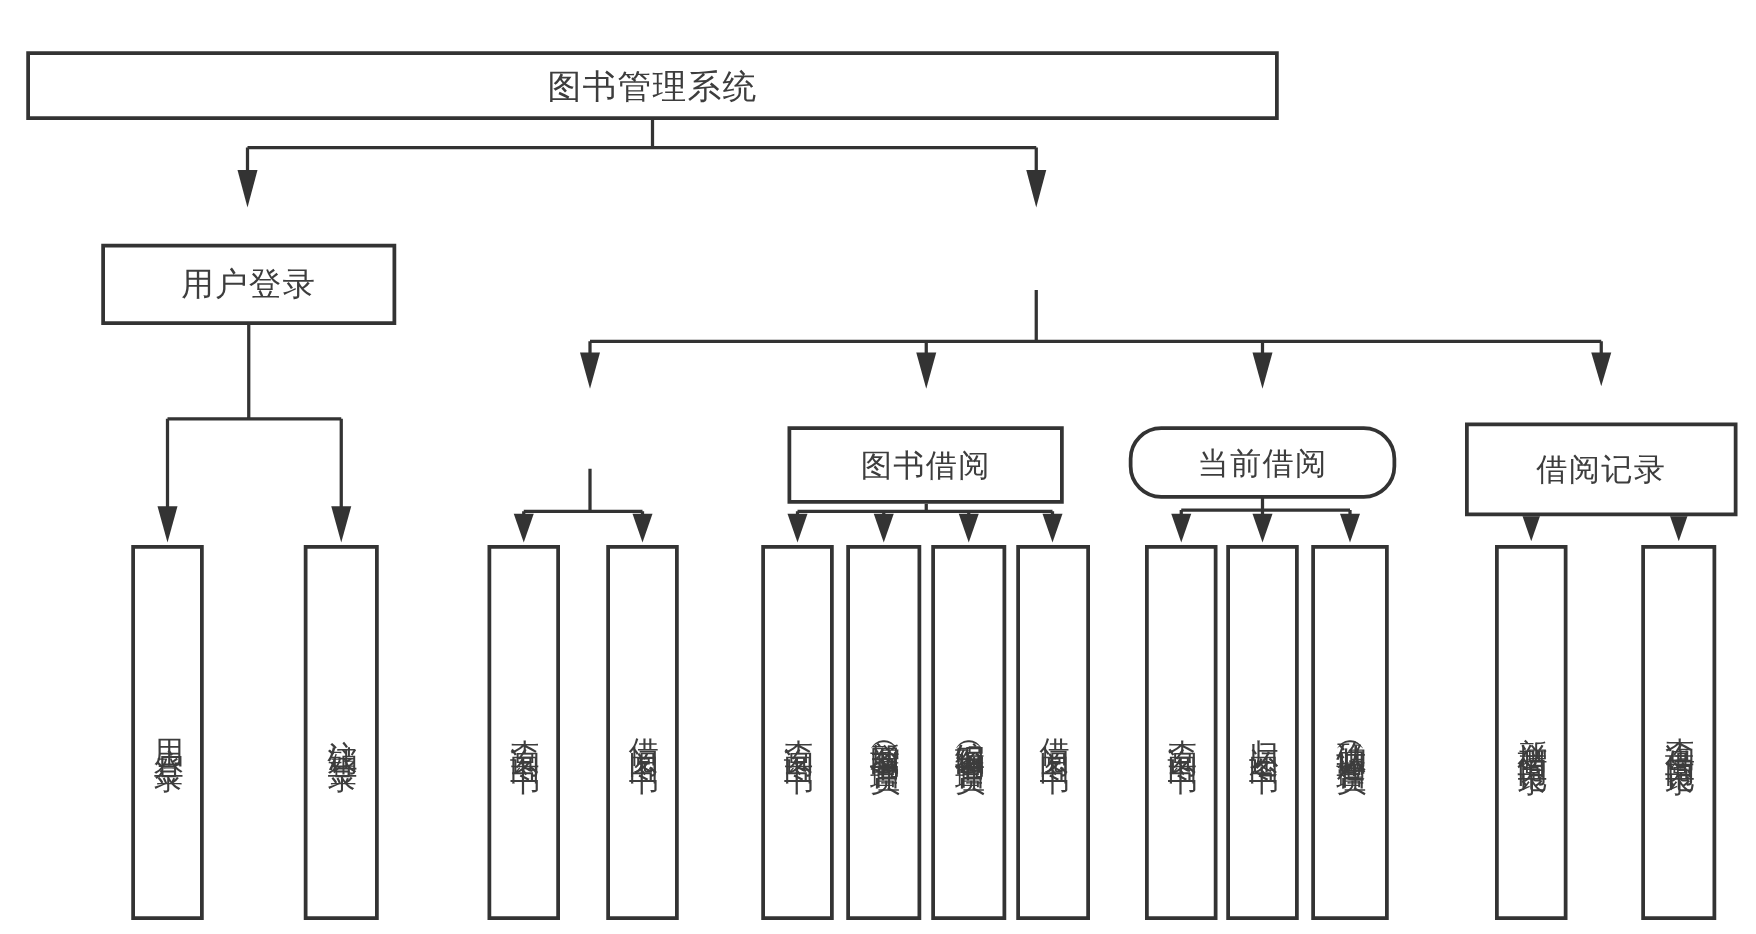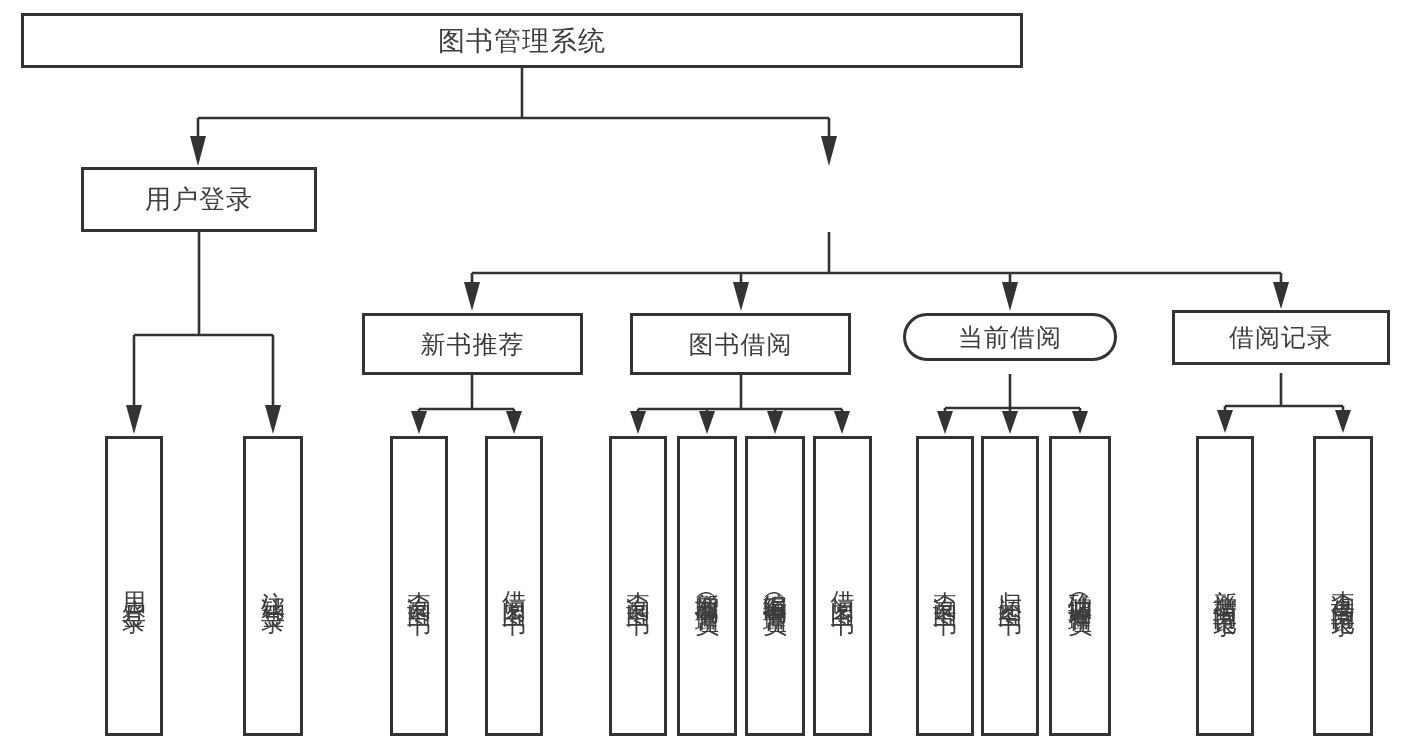--- a/index.html
+++ b/index.html
@@ -22,21 +22,21 @@
   .connectors polygon{fill:var(--line);stroke:none;}
   .box{
     position:absolute;
     border:3px solid var(--line);
     background:#fff;
     color:var(--text);
     display:flex;align-items:center;justify-content:center;
     z-index:1;
     text-align:center;
   }
-  .box.h{letter-spacing:1px;}
+  .box.h{letter-spacing:1px;margin-top:28px;}
   .box.root{font-size:27px;}
   .box.l2{font-size:26px;}
   .box.l3{font-size:25px;}
   .box.v{
     writing-mode:vertical-rl;
     font-size:24px;
     letter-spacing:7px;
     line-height:1;
   }
   .watermark{
@@ -102,24 +102,23 @@
       <path d="M1281 373 V406 M1225 406 H1343 M1225 406 V413 M1343 406 V413"></path>
       <polygon points="1217,410 1233,410 1225,433"></polygon>
       <polygon points="1335,410 1351,410 1343,433"></polygon>
     </g>
   </svg>
 
   <div class="box h root" style="left:21px;top:13px;width:1002px;height:55px;">图书管理系统</div>
 
   <div class="box h l2" style="left:81px;top:167px;width:236px;height:65px;">用户登录</div>
 
-  <div class="box h l3" style="left:362px;top:313px;width:221px;height:62px;">新书推荐</div>
   <div class="box h l3" style="left:630px;top:313px;width:221px;height:62px;">图书借阅</div>
-  <div class="box h l3" style="left:903px;top:313px;width:214px;height:48px;border-radius:26px;">当前借阅</div>
-  <div class="box h l3" style="left:1172px;top:310px;width:218px;height:55px;">借阅记录</div>
+  <div class="box h l3" style="left:903px;top:313px;width:214px;height:58px;border-radius:26px;">当前借阅</div>
+  <div class="box h l3" style="left:1172px;top:310px;width:218px;height:75px;">借阅记录</div>
 
   <div class="box v" style="left:105px;top:436px;width:58px;height:300px;">用户登录</div>
   <div class="box v" style="left:243px;top:436px;width:60px;height:300px;">注销登录</div>
 
   <div class="box v" style="left:390px;top:436px;width:58px;height:300px;">查询图书</div>
   <div class="box v" style="left:485px;top:436px;width:58px;height:300px;">借阅图书</div>
 
   <div class="box v" style="left:609px;top:436px;width:58px;height:300px;">查询图书</div>
   <div class="box v" style="left:677px;top:436px;width:60px;height:300px;letter-spacing:3px;">新增图书（管理员）</div>
   <div class="box v" style="left:745px;top:436px;width:60px;height:300px;letter-spacing:3px;">编辑图书（管理员）</div>

